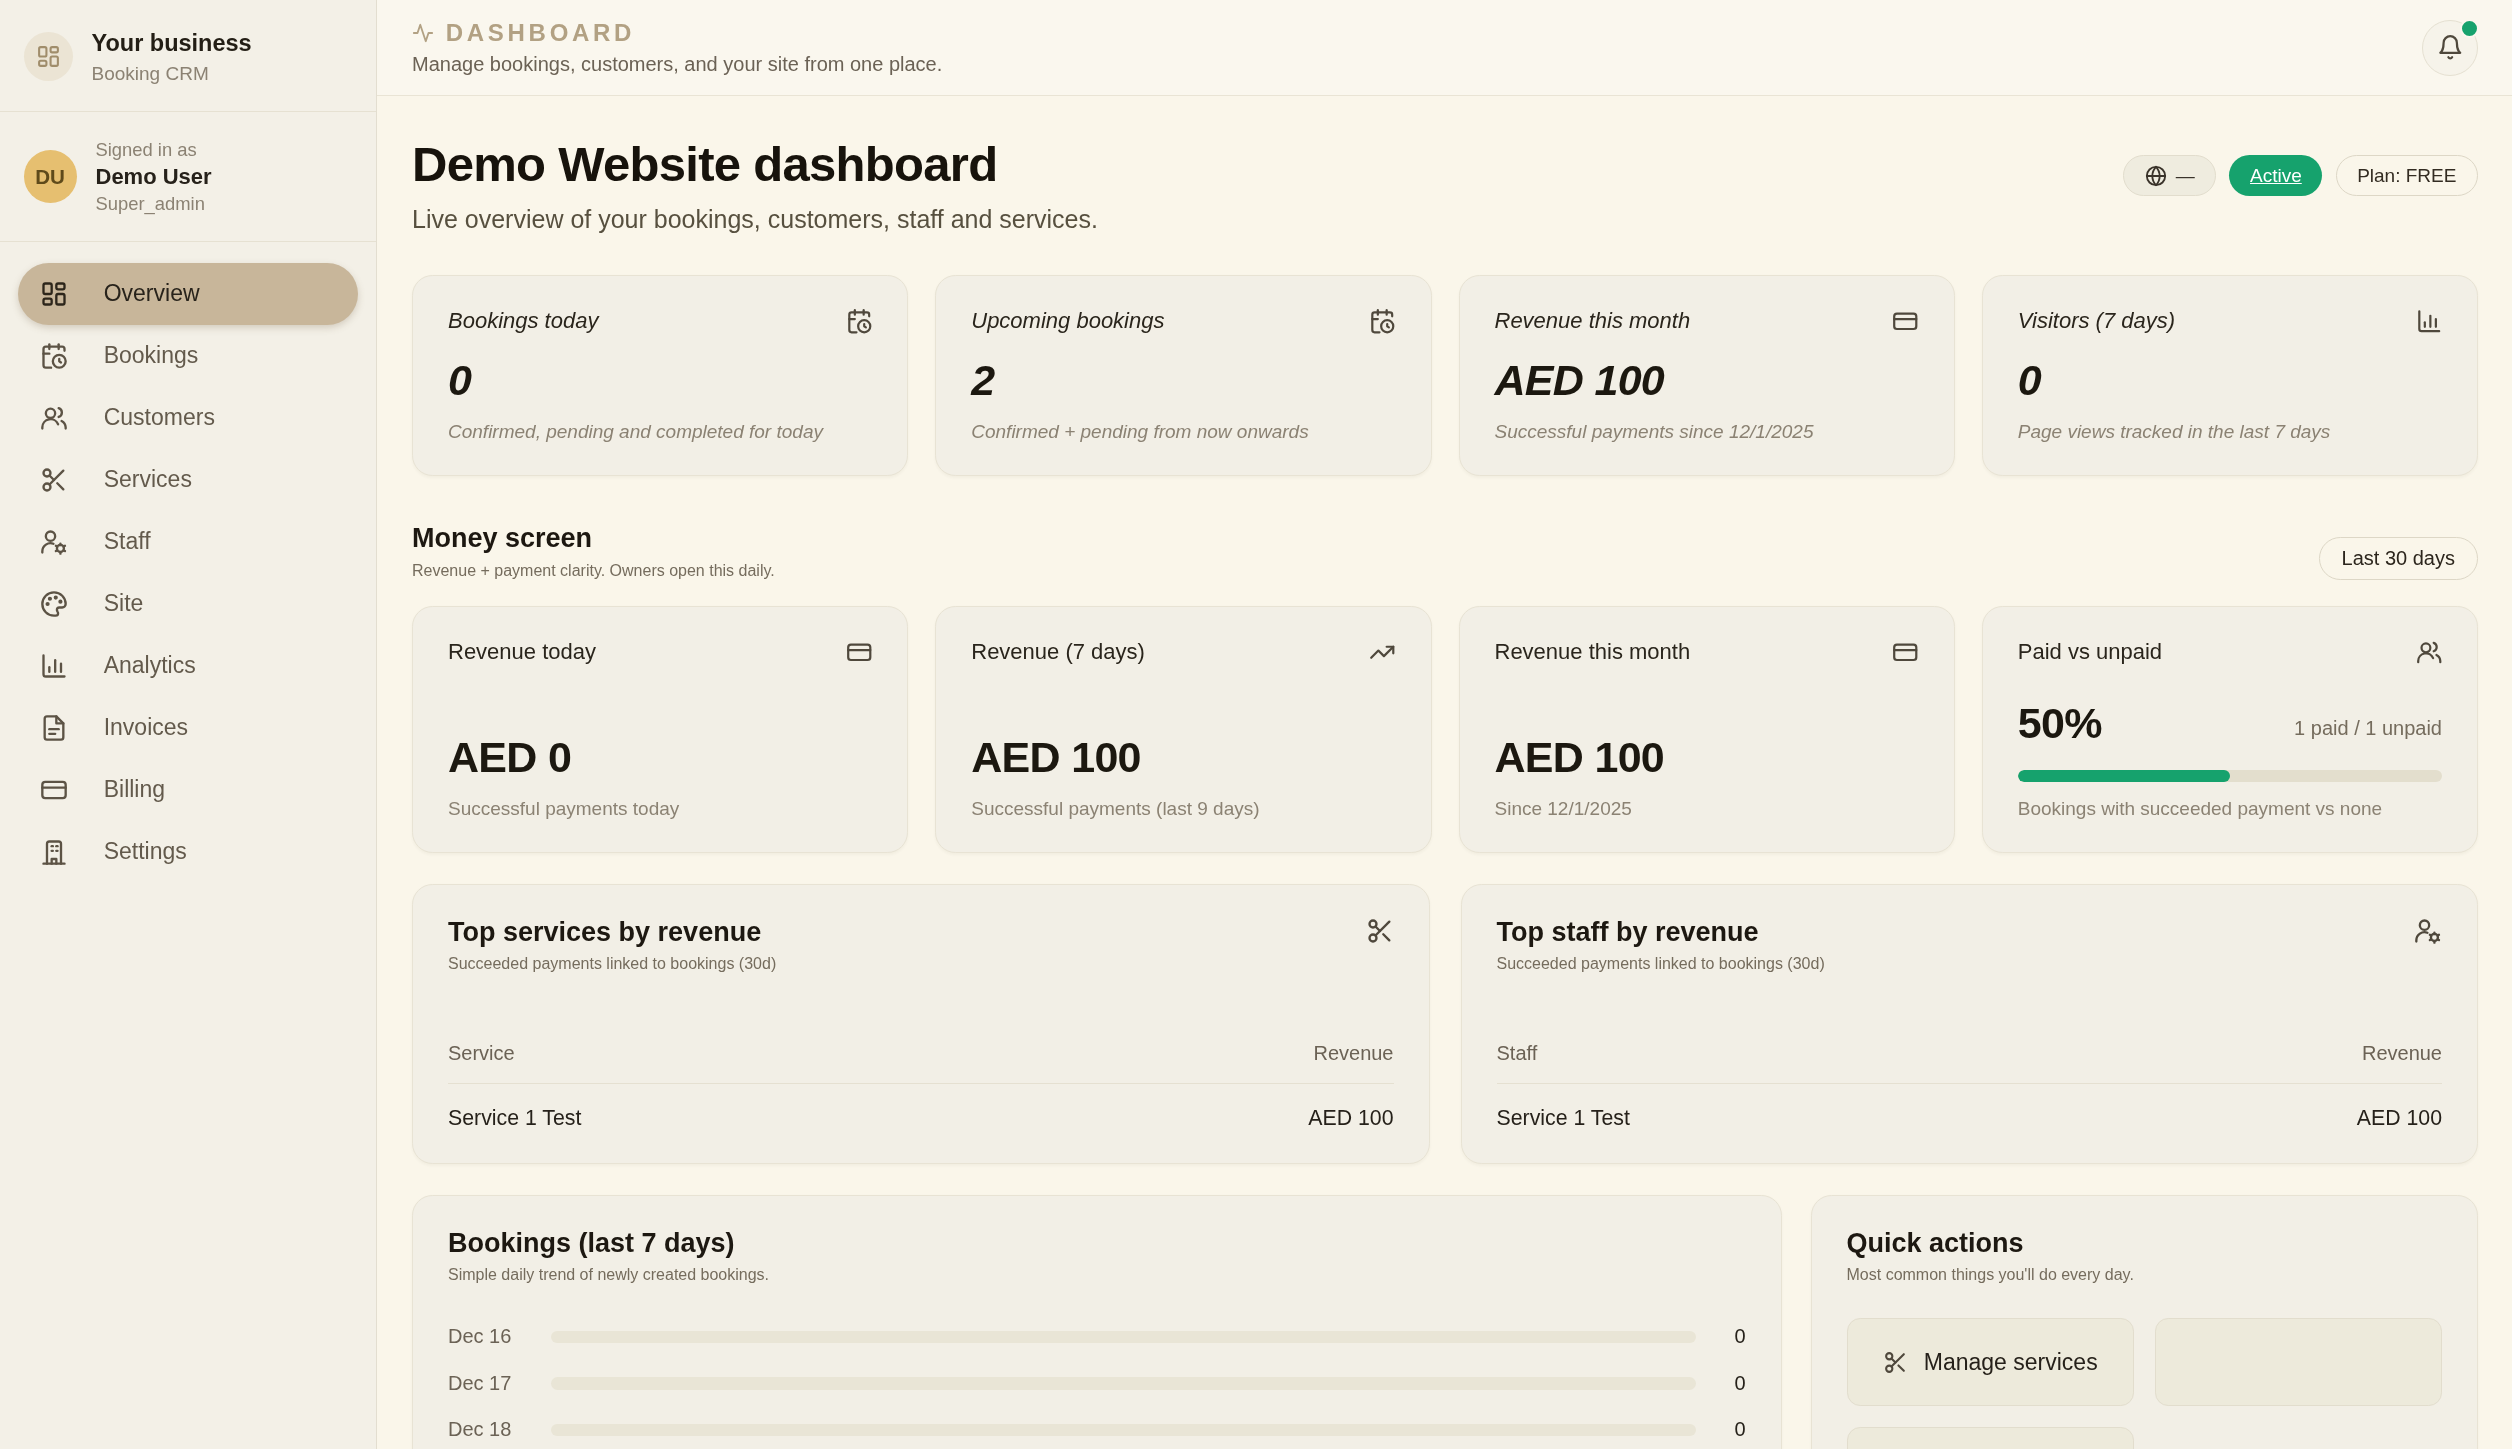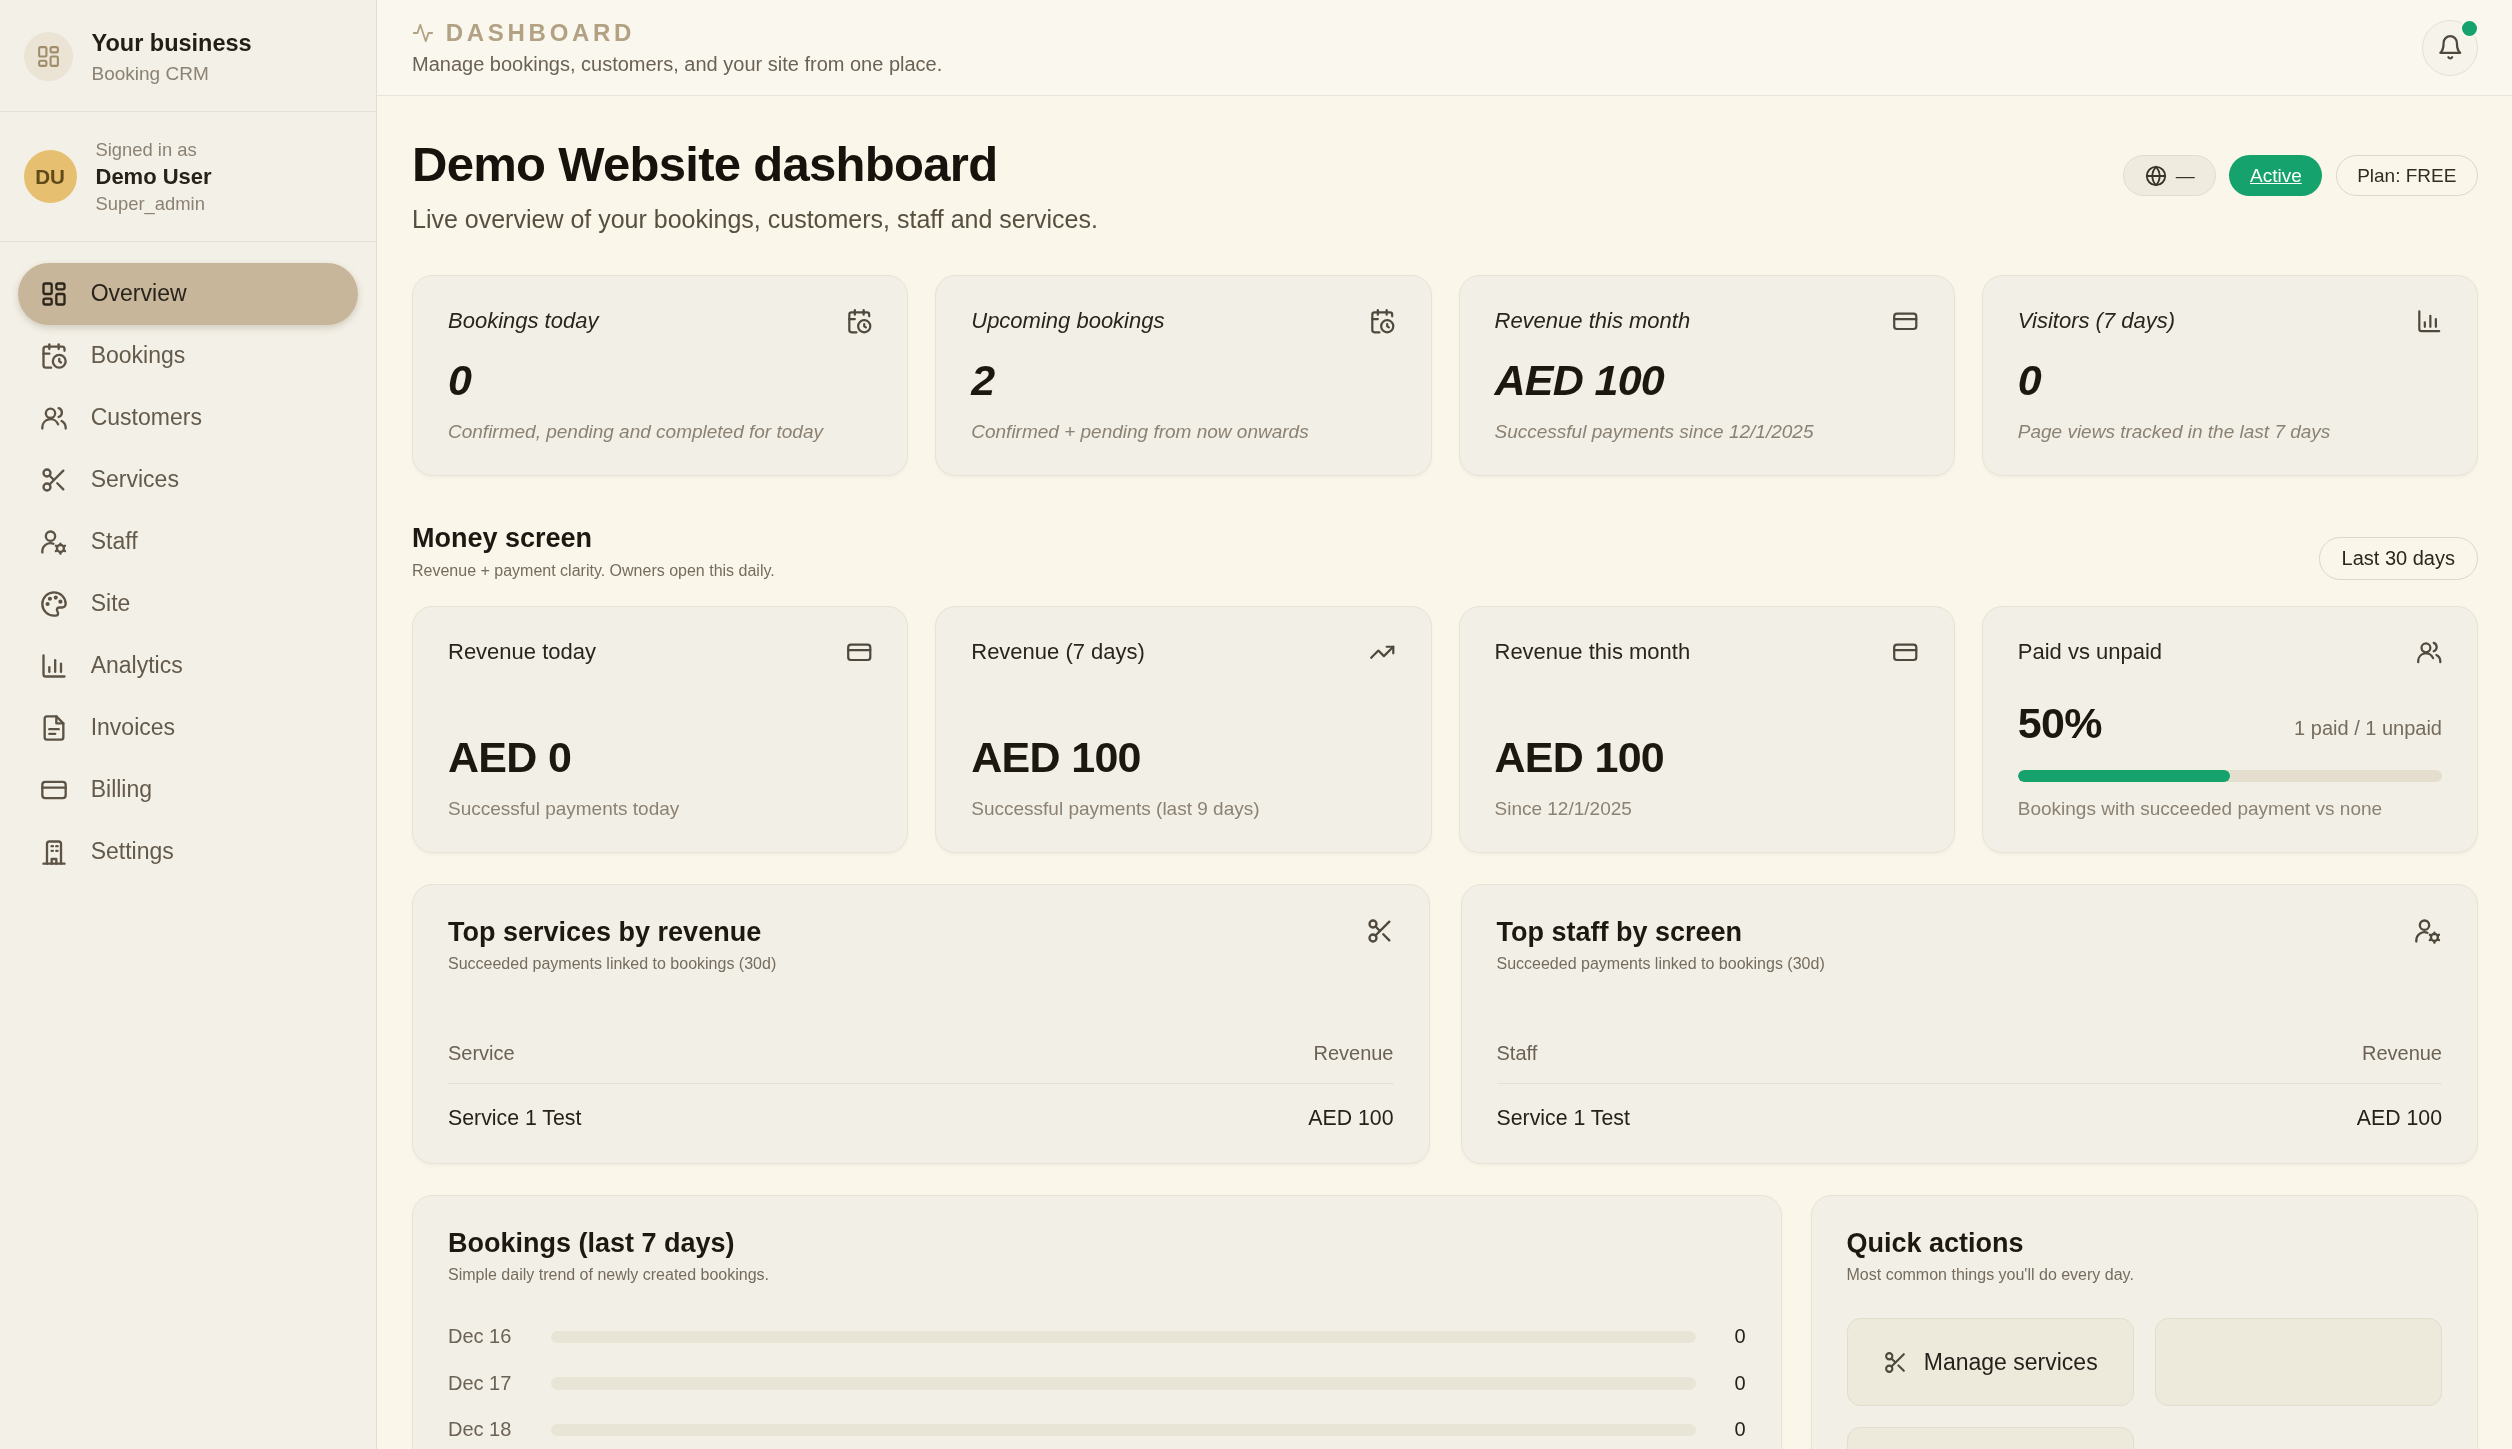--- a/index.html
+++ b/index.html
@@ -26,21 +26,21 @@
   .userbox { display:flex; align-items:center; gap:19px; padding:26.5px 23.5px; }
   .avatar {
     width:53px; height:53px; border-radius:50%; background:#e6bf70; color:#5f4a1a;
     display:flex; align-items:center; justify-content:center; font-size:20.6px; font-weight:700; flex:0 0 auto;
   }
   .signedinas { font-size:18.4px; color:#8b8273; }
   .username { font-size:22px; font-weight:600; color:#26211a; margin-top:2.9px; }
   .userrole { font-size:18.4px; color:#8b8273; margin-top:2.9px; }
   .nav { padding:20.6px 17.7px; display:flex; flex-direction:column; }
   .nav-item {
-    display:flex; align-items:center; gap:23px; height:62px; padding:0 22px;
+    display:flex; align-items:center; gap:36px; height:62px; padding:0 22px;
     border-radius:31px; color:#635a4c; font-size:23px; cursor:pointer;
   }
   .nav-item .nicon { display:flex; color:#5c5345; }
   .nav-item.active {
     background:#c8b69a; color:#28231b; font-weight:500;
     box-shadow:0 2.9px 7.4px rgba(120,100,70,.25);
   }
   .nav-item.active .nicon { color:#2d261b; }
 
   
@@ -502,21 +502,21 @@
         </div>
         <div class="tbl-row">
           <span>Service 1 Test</span>
           <span class="rev">AED 100</span>
         </div>
       </div>
 
       <div class="card tablecard">
         <div class="card-head">
           <div>
-            <div class="section-title">Top staff by screen</div>
+            <div class="section-title">Top staff by revenue</div>
             <div class="section-sub">Succeeded payments linked to bookings (30d)</div>
           </div>
           <span class="card-icon">
             <svg width="28" height="28" viewBox="0 0 24 24" fill="none" stroke="currentColor" stroke-width="2" stroke-linecap="round" stroke-linejoin="round">
                 <circle cx="9" cy="7" r="4"></circle>
                 <path d="M2 21v-1a7 7 0 0 1 9.5-6.5"></path>
                 <circle cx="17.5" cy="17.5" r="3"></circle>
                 <path d="M17.5 13.5v1.2"></path>
                 <path d="M17.5 20.8V22"></path>
                 <path d="M21.4 15.2l-1 .6"></path>

